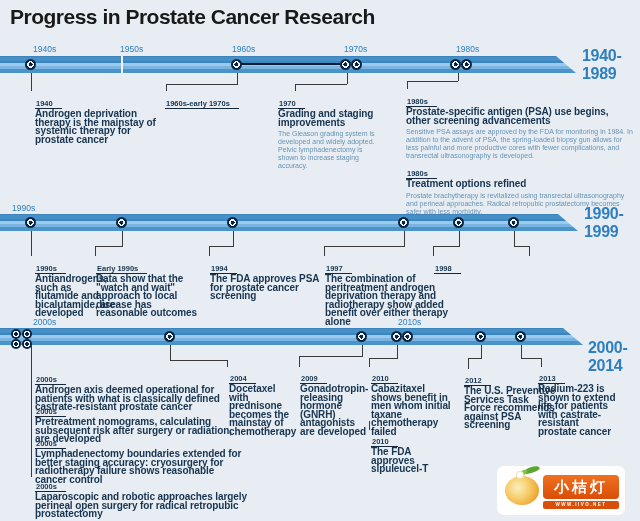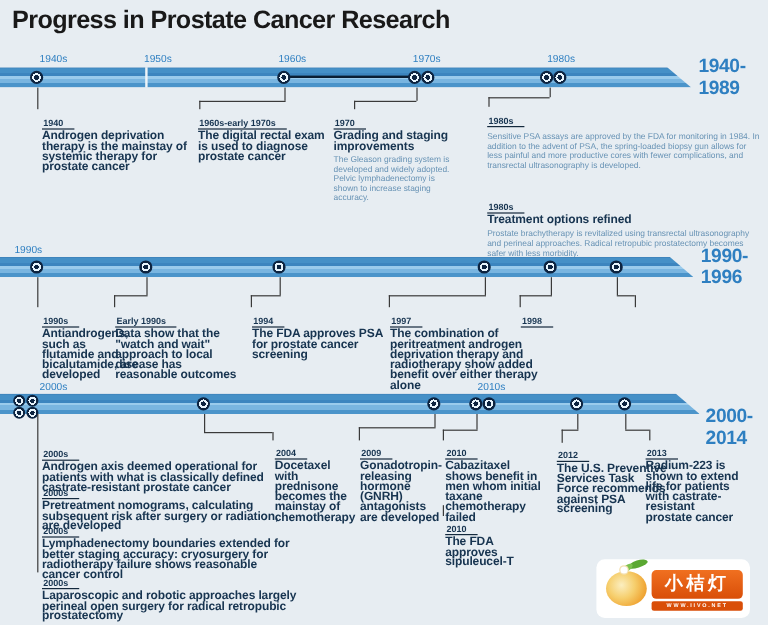--- a/index.html
+++ b/index.html
@@ -69,46 +69,46 @@
   <div class="ln v" style="left:458px;top:73px;height:8px"></div>
   <div class="ln h" style="left:407px;top:81px;width:51px"></div>
   <div class="ln v" style="left:407px;top:81px;height:8px"></div>
 
   <div class="entry" style="left:35px;top:92px;width:125px">
     <div class="yr">1940</div>
     <div class="tt">Androgen deprivation therapy is the mainstay of systemic therapy for prostate cancer</div>
   </div>
   <div class="entry" style="left:165px;top:92px;width:112px">
     <div class="yr">1960s-early 1970s</div>
-    <div class="tt">The digital rectal exam is used to diagnose prostate cancer</div>
   </div>
   <div class="entry" style="left:278px;top:92px;width:100px">
     <div class="yr">1970</div>
     <div class="tt">Grading and staging improvements</div>
     <div class="bd">The Gleason grading system is developed and widely adopted. Pelvic lymphadenectomy is shown to increase staging accuracy.</div>
   </div>
   <div class="entry" style="left:406px;top:90px;width:228px">
     <div class="yr">1980s</div>
+    <div class="tt">Prostate-specific antigen (PSA) use begins, other screening advancements</div>
     <div class="bd">Sensitive PSA assays are approved by the FDA for monitoring in 1984. In addition to the advent of PSA, the spring-loaded biopsy gun allows for less painful and more productive cores with fewer complications, and transrectal ultrasonography is developed.</div>
   </div>
   <div class="entry" style="left:406px;top:162px;width:228px">
     <div class="yr">1980s</div>
     <div class="tt">Treatment options refined</div>
     <div class="bd">Prostate brachytherapy is revitalized using transrectal ultrasonography and perineal approaches. Radical retropubic prostatectomy becomes safer with less morbidity.</div>
   </div>
 
   <div class="decade" style="left:12px;top:203px">1990s</div>
   <div class="bar" style="top:214px;width:578px"></div>
   <div class="dot" style="left:25px;top:217px"></div>
   <div class="dot" style="left:116px;top:217px"></div>
   <div class="dot" style="left:227px;top:217px"></div>
   <div class="dot" style="left:398px;top:217px"></div>
   <div class="dot" style="left:453px;top:217px"></div>
   <div class="dot" style="left:508px;top:217px"></div>
-  <div class="range" style="left:584px;top:214px">1990-1996</div>
+  <div class="range" style="left:584px;top:214px">1990-1999</div>
 
   <div class="ln v" style="left:31px;top:231px;height:25px"></div>
   <div class="ln v" style="left:122px;top:231px;height:15px"></div>
   <div class="ln h" style="left:95px;top:246px;width:28px"></div>
   <div class="ln v" style="left:95px;top:246px;height:10px"></div>
   <div class="ln v" style="left:233px;top:231px;height:15px"></div>
   <div class="ln h" style="left:209px;top:246px;width:25px"></div>
   <div class="ln v" style="left:209px;top:246px;height:10px"></div>
   <div class="ln v" style="left:404px;top:231px;height:15px"></div>
   <div class="ln h" style="left:324px;top:246px;width:81px"></div>

